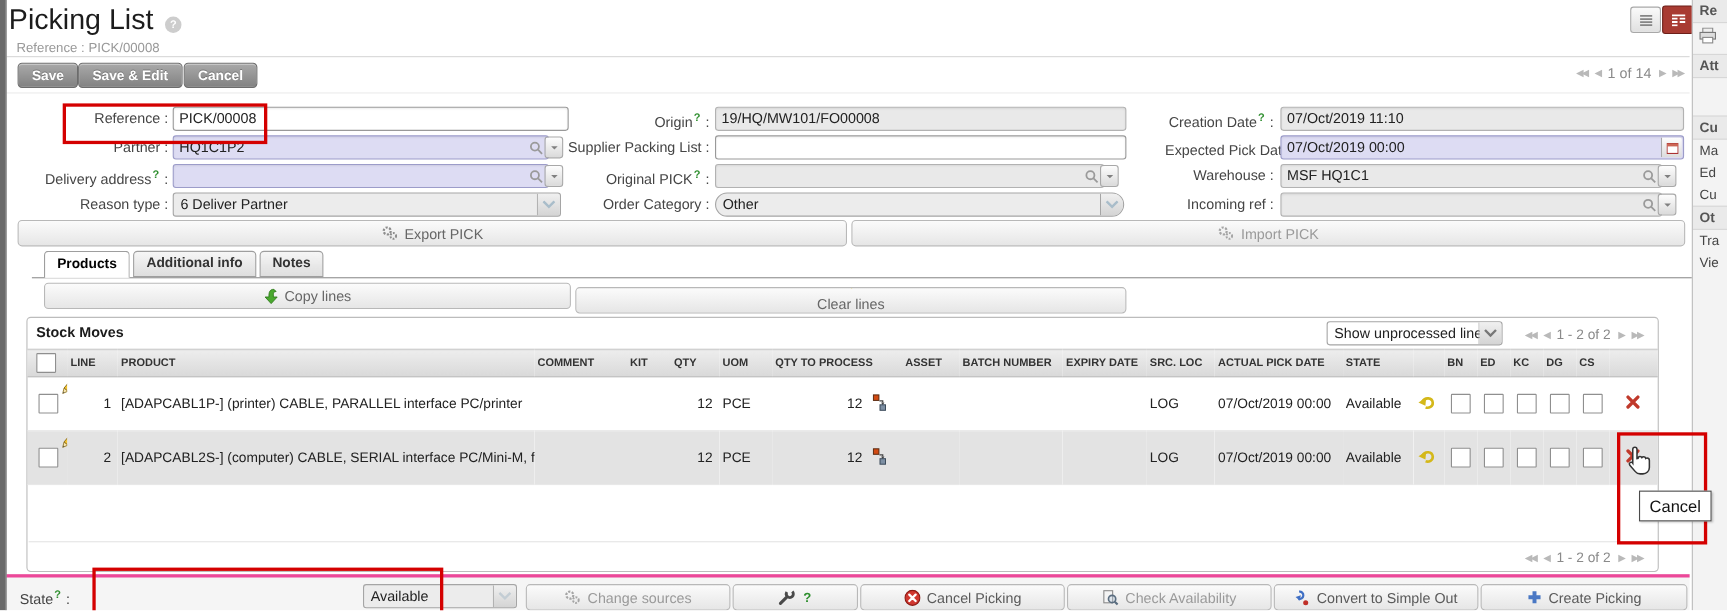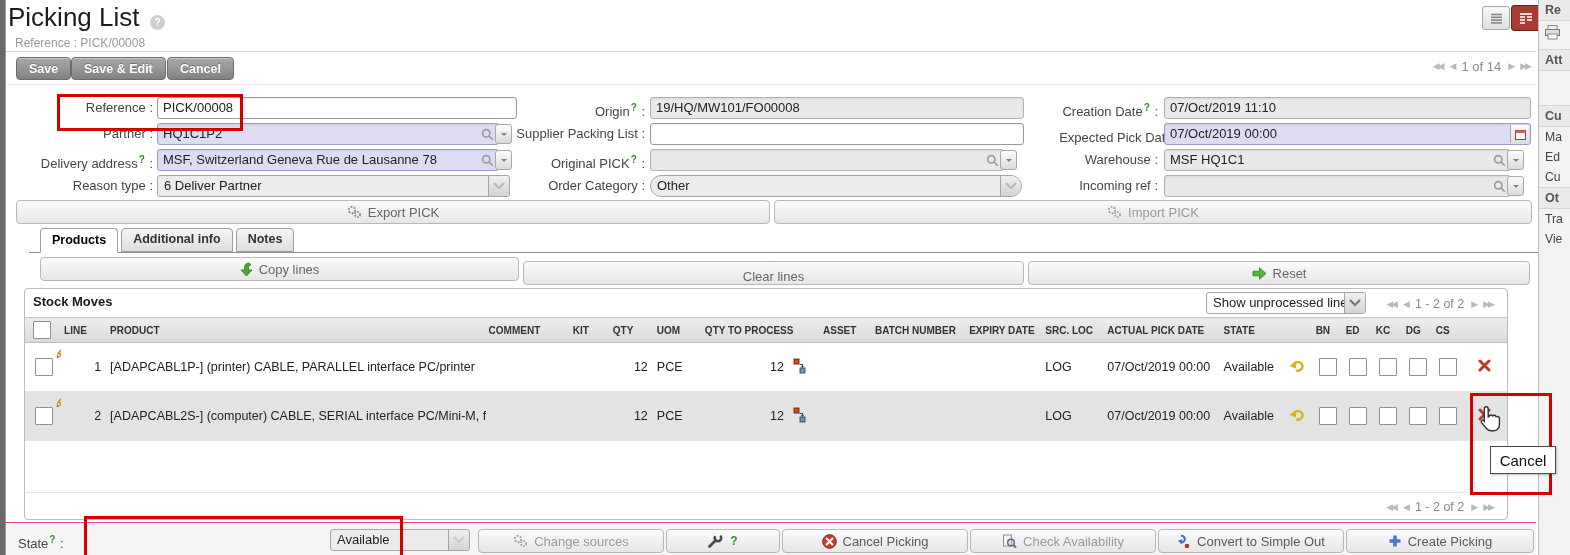--- a/index.html
+++ b/index.html
@@ -58,21 +58,21 @@
                border-top:1px solid #c8c8c8;border-bottom:1px solid #bdbdbd;white-space:nowrap;overflow:visible;text-align:left;}
   table.smt td{height:48px;padding:0 3px;font-size:12.5px;color:#222;vertical-align:middle;white-space:nowrap;overflow:hidden;border-bottom:1px solid #e8e8e8;}
   tr.alt td{background:#e3e3e3;}
   .num{text-align:right;padding-right:6px !important;}
   .ctr{text-align:center;}
   .cb{display:inline-block;width:16px;height:16px;border:1px solid #8f8f8f;background:#fff;border-radius:1px;vertical-align:middle;}
   .cbcell{position:relative;}
   .pencil{position:absolute;left:27px;top:2px;}
   .bp-line{position:absolute;left:1px;right:1px;bottom:26px;height:1px;background:#e4e4e4;}
   
-  #footer{position:absolute;left:5px;top:522px;width:1531px;height:33px;background:#f5f5f5;border-top:1px solid #ec4899;box-sizing:border-box;}
+  #footer{position:absolute;left:5px;top:522px;width:1531px;height:33px;background:#f5f5f5;border-top:3px solid #ec4899;box-sizing:border-box;}
   
   #sidebar{position:absolute;right:0;top:0;width:32px;height:555px;background:#f3f3f3;border-left:1px solid #bdbdbd;overflow:hidden;box-sizing:border-box;z-index:10;}
   .sb-h{height:20px;line-height:20px;background:#eaeaea;border-top:1px solid #d7d7d7;border-bottom:1px solid #d7d7d7;
         font-weight:bold;color:#555;padding-left:6px;font-size:12.5px;white-space:nowrap;}
   .sb-l{height:20px;line-height:20px;padding-left:6px;color:#444;font-size:12.2px;white-space:nowrap;}
   .sb-ic{height:24px;padding:4px 0 0 5px;}
   .sb-sp{height:34px;}
   
   .hl{position:absolute;border:3px solid #d40000;z-index:40;pointer-events:none;}
   #cancel-tooltip{position:absolute;left:1490px;top:446px;width:64px;height:26px;background:#fff;border:1px solid #4a4a4a;
@@ -131,21 +131,21 @@
   <div class="flabel" style="left:10px;top:123px;width:143px;"><span>Partner</span> <span>:</span></div>
   <div class="inp req" style="left:157px;top:123px;width:330px;"><span>HQ1C1P2</span>
     <span class="mag"><svg width="13" height="13" viewBox="0 0 16 16">
           <circle cx="6.5" cy="6.5" r="4.5" fill="none" stroke="#9a9a9a" stroke-width="2"></circle>
           <line x1="10" y1="10" x2="14.5" y2="14.5" stroke="#9a9a9a" stroke-width="2"></line>
         </svg></span>
   </div>
   <div class="dropbtn" style="left:495px;top:124px;"></div>
 
   <div class="flabel" style="left:10px;top:149px;width:143px;"><span>Delivery address</span><sup class="q">?</sup> <span>:</span></div>
-  <div class="inp req" style="left:157px;top:149px;width:330px;"><span>MSF, Switzerland Geneva Rue de Lausanne 78</span>
+  <div class="inp req" style="left:157px;top:149px;width:330px;">
     <span class="mag"><svg width="13" height="13" viewBox="0 0 16 16">
           <circle cx="6.5" cy="6.5" r="4.5" fill="none" stroke="#9a9a9a" stroke-width="2"></circle>
           <line x1="10" y1="10" x2="14.5" y2="14.5" stroke="#9a9a9a" stroke-width="2"></line>
         </svg></span>
   </div>
   <div class="dropbtn" style="left:495px;top:150px;"></div>
 
   <div class="flabel" style="left:10px;top:175px;width:143px;"><span>Reason type</span> <span>:</span></div>
   <div class="sel" style="left:157px;top:175px;width:319px;"><span>6 Deliver Partner</span>
     <span class="chev">
@@ -240,26 +240,20 @@
         <path d="M9 1 C5 1 4.5 4 4.5 7 L4.5 8 L1 8 L6.5 14 L12 8 L8.5 8 L8.5 6 C8.5 4 9 3 11 3 Z" fill="#4aa82e" stroke="#2e7a1a" stroke-width="0.8"></path>
       </svg>
     <span>Copy lines</span>
   </div>
   <div class="flatbtn" style="left:523px;top:261px;width:499px;color:#666;flex-direction:column;">
     <svg width="16" height="14" viewBox="0 0 16 14">
         <path d="M4 6 C6.5 1.8 13 2.3 13.5 7 C13.8 10.5 10 12.4 7 11.4" fill="none" stroke="#d9c41f" stroke-width="2.4"></path>
         <polygon points="0.5,6.8 7.6,2.4 6.8,9.8" fill="#d9c41f"></polygon>
       </svg>
     <span>Clear lines</span>
-  </div>
-  <div class="flatbtn" style="left:1028px;top:261px;width:500px;color:#666;">
-    <svg width="15" height="13" viewBox="0 0 15 13">
-        <polygon points="1,4.2 7.5,4.2 7.5,0.8 14,6.5 7.5,12.2 7.5,8.8 1,8.8" fill="#52b43a" stroke="#2f7d1e" stroke-width="0.8"></polygon>
-      </svg>
-    <span>Reset</span>
   </div>
 
   <div id="stockbox">
     <div id="stock-title">Stock Moves</div>
     <div class="sel white" style="left:1181px;top:3px;width:126px;"><span>Show unprocessed lines</span>
       <span class="chev">
           <svg width="12" height="8" viewBox="0 0 12 8">
             <polyline points="1,1 6,6 11,1" fill="none" stroke="#777" stroke-width="2.2"></polyline>
           </svg>
         </span>

